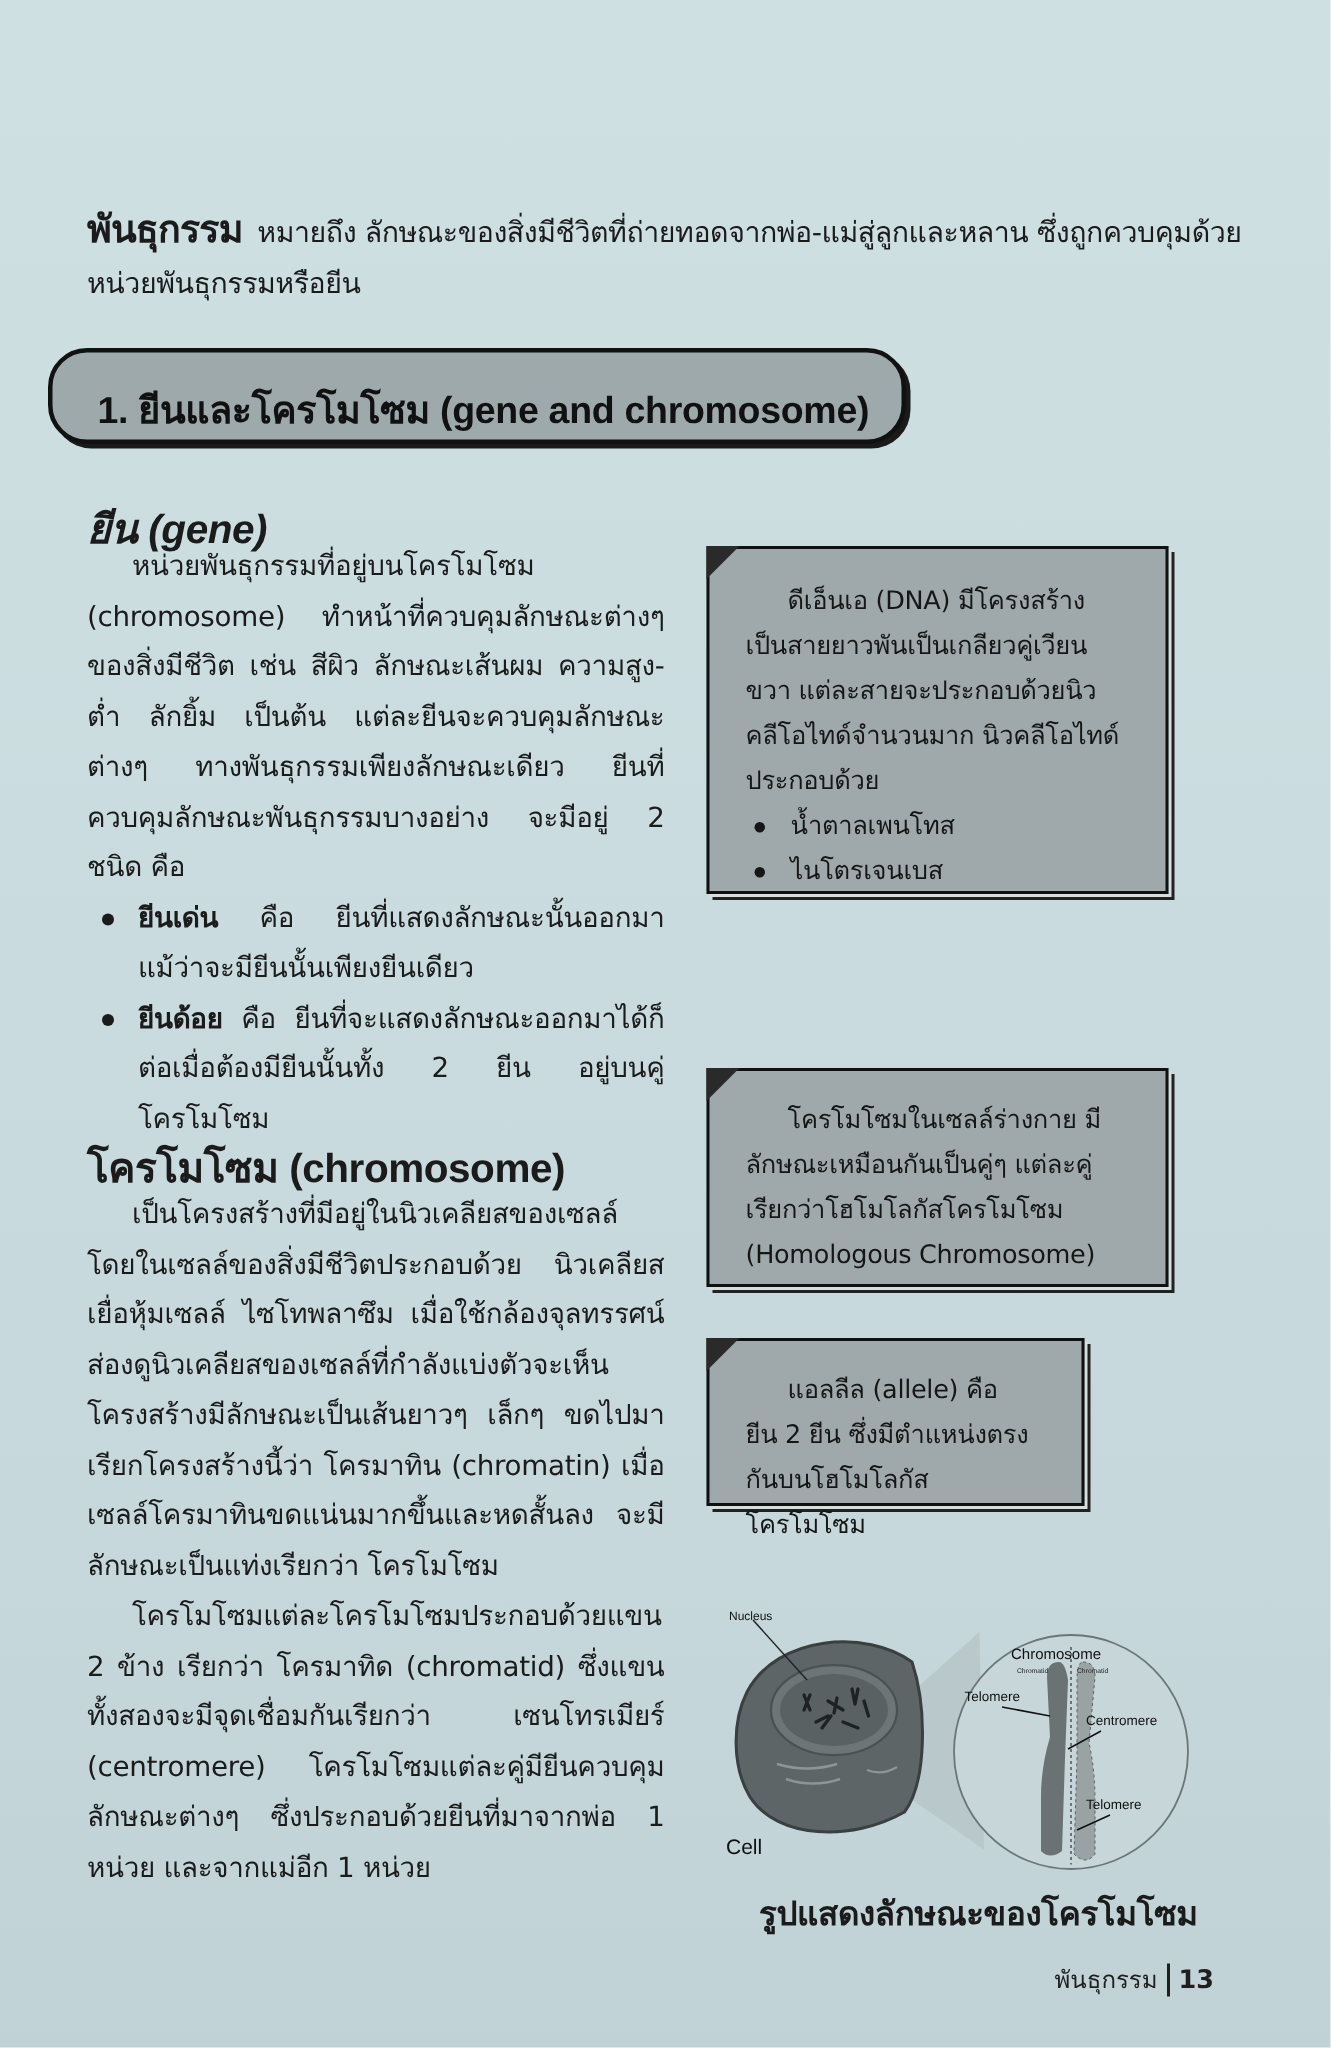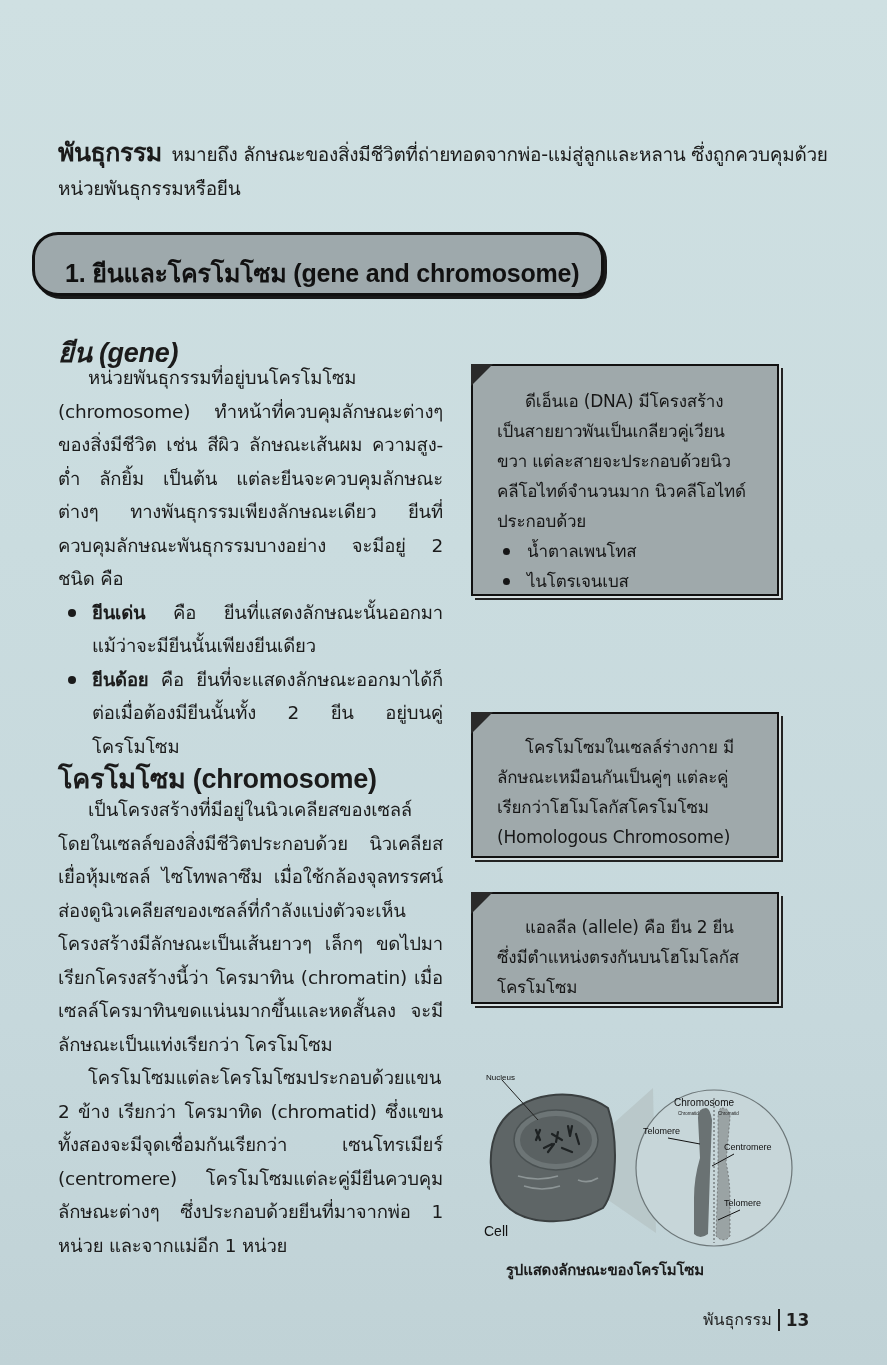--- a/index.html
+++ b/index.html
@@ -56,21 +56,21 @@
   }
   .note .indent { display:inline-block; width:28px; }
   .note ul { list-style:none; margin:0; padding:0; }
   .note ul li { position:relative; padding-left:30px; }
   .note ul li::before {
     content:""; position:absolute; left:6px; top:12px;
     width:7px; height:7px; border-radius:50%; background:#161616;
   }
 
   .figure { left:478px; top:1068px; width:318px; height:180px; }
-  .caption { left:506px; top:1258px; font-size:15px; font-weight:bold; letter-spacing:-0.2px; }
+  .caption { left:506px; top:1258px; font-size:22px; font-weight:bold; letter-spacing:-0.2px; }
   .footer { left:703px; top:1307px; font-size:16px; color:#1f1f1f; display:flex; align-items:center; }
   .footer .sep { display:inline-block; width:2px; height:22px; background:#1f1f1f; margin:0 6px; }
   .footer .num { font-weight:bold; font-size:17px; }
 </style>
 </head>
 <body>
 
 <div class="abs intro">
   <span class="lead">พันธุกรรม</span>
   <span>หมายถึง ลักษณะของสิ่งมีชีวิตที่ถ่ายทอดจากพ่อ-แม่สู่ลูกและหลาน ซึ่งถูกควบคุมด้วยหน่วยพันธุกรรมหรือยีน</span>
@@ -104,21 +104,21 @@
     <li>น้ำตาลเพนโทส</li>
     <li>ไนโตรเจนเบส</li>
   </ul>
 </div>
 
 <div class="abs note" style="left:471px; top:712px; width:308px; height:146px;">
   <div class="fold2"></div>
   <div style="padding-top:4px;"><span class="indent"></span><span>โครโมโซมในเซลล์ร่างกาย มีลักษณะเหมือนกันเป็นคู่ๆ แต่ละคู่เรียกว่าโฮโมโลกัสโครโมโซม (Homologous Chromosome)</span></div>
 </div>
 
-<div class="abs note" style="left:471px; top:892px; width:308px; height:112px;">
+<div class="abs note" style="left:471px; top:892px; width:252px; height:112px;">
   <div class="fold2"></div>
   <div style="padding-top:4px;"><span class="indent"></span><span>แอลลีล (allele) คือ ยีน 2 ยีน ซึ่งมีตำแหน่งตรงกันบนโฮโมโลกัสโครโมโซม</span></div>
 </div>
 
 <div class="abs figure">
   <svg width="318" height="180" viewBox="0 0 318 180">
 
     <polygon points="128,62 175,20 178,165 120,125" fill="#b6c4c6" opacity="0.8"></polygon>
 
     <path d="M20,60 C40,22 100,18 130,40 C140,70 140,120 125,140 C90,160 40,158 22,130 C10,110 10,80 20,60 Z" fill="#5e6566" stroke="#3a3f40" stroke-width="2"></path>

